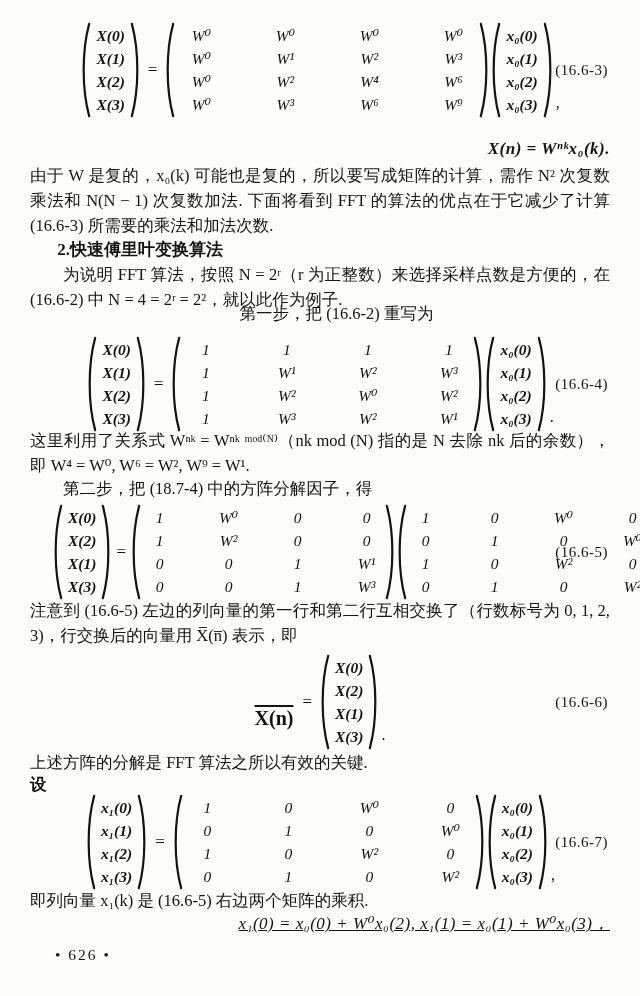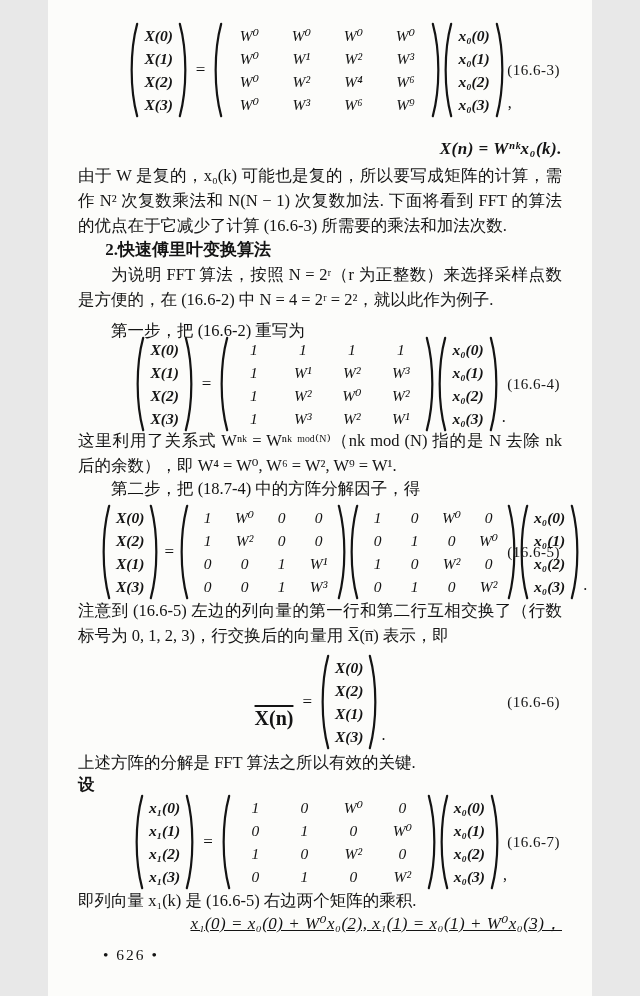--- a/index.html
+++ b/index.html
@@ -1,18 +1,18 @@
 <!DOCTYPE html>
 <html><head>
 <meta charset="utf-8">
 <title>FFT Textbook Page</title>
 <style>
   html,body{margin:0;padding:0;background:#e8e8e8;}
   .page{
-    position:relative;width:544px;height:996px;margin:0 auto;
+    position:relative;width:640px;height:996px;margin:0 auto;
     background:#fcfcfa;color:#141414;overflow:hidden;
     font-family:"Liberation Serif","DejaVu Serif",serif;
   }
   .block{position:absolute;left:30px;right:30px;}
   .para{font-size:16.5px;line-height:25px;text-align:justify;}
   .indent2{text-indent:2em;}
   .lead{font-size:16.5px;}
   .lead.step{padding-left:2em;}
   .heading{font-size:17px;font-weight:700;padding-left:1.6em;}
   .bold{font-weight:700;}
@@ -21,21 +21,21 @@
   .eq-body{display:flex;align-items:center;justify-content:center;height:100%;}
   .eq-label{
     position:absolute;right:2px;top:50%;transform:translateY(-50%);
     font-size:15px;font-weight:400;letter-spacing:.5px;font-style:normal;
   }
   .paren{width:11px;height:96px;flex:none;color:#141414;}
   .vec{display:flex;flex-direction:column;justify-content:center;font-style:italic;}
   .vec .vcell{height:23px;line-height:23px;text-align:center;padding:0 5px;font-size:15.5px;}
   .vec.boldvec .vcell{font-weight:700;}
   .mat{display:flex;flex-direction:column;justify-content:center;font-style:italic;}
-  .mat .mrow{display:flex;height:23px;line-height:23px;}
+  .mat .mrow{display:flex;height:23px;line-height:23px;gap:32px;}
   .mat .mcell{text-align:center;font-size:15.5px;}
   .mat-wide .mcell{width:52px;}
   .mat-mid  .mcell{width:49px;}
   .mat-nar  .mcell{width:37px;}
   .eq-sign{font-size:17px;margin:0 7px;font-style:normal;}
   .trail{align-self:flex-end;margin-bottom:8px;font-size:16px;margin-left:2px;font-style:normal;}
   .overbar{font-weight:700;font-size:20px;text-decoration:overline;margin-right:2px;margin-top:32px;}
   .pagenum{position:absolute;left:55px;top:946px;font-size:15.5px;letter-spacing:2px;}
 </style>
 </head>
@@ -109,21 +109,21 @@
 
 
   <div class="block math-inline" style="top:139px;">X(n) = Wⁿᵏx₀(k).</div>
 
   <div class="block para" style="top:163px;">由于 W 是复的，x₀(k) 可能也是复的，所以要写成矩阵的计算，需作 N² 次复数乘法和 N(N − 1) 次复数加法. 下面将看到 FFT 的算法的优点在于它减少了计算 (16.6-3) 所需要的乘法和加法次数.</div>
 
   <div class="block heading" style="top:238px;">2.快速傅里叶变换算法</div>
 
   <div class="block para indent2" style="top:262px;">为说明 FFT 算法，按照 N = 2ʳ（r 为正整数）来选择采样点数是方便的，在 (16.6-2) 中 N = 4 = 2ʳ = 2²，就以此作为例子.</div>
 
-  <div class="block lead step" style="top:320px;">第一步，把 (16.6-2) 重写为</div>
+  <div class="block lead step" style="top:303px;text-align:center;">第一步，把 (16.6-2) 重写为</div>
 
   <div class="block eq-block" style="top:334px;">
     <div class="eq-body">
       <svg class="paren" viewBox="0 0 12 100" preserveAspectRatio="none">
           <path d="M10 2 C 2 30 2 70 10 98" fill="none" stroke="currentColor" stroke-width="2.4" stroke-linecap="round"></path>
         </svg>
       <div class="vec boldvec">
           <div class="vcell">X(0)</div>
           <div class="vcell">X(1)</div>
           <div class="vcell">X(2)</div>

